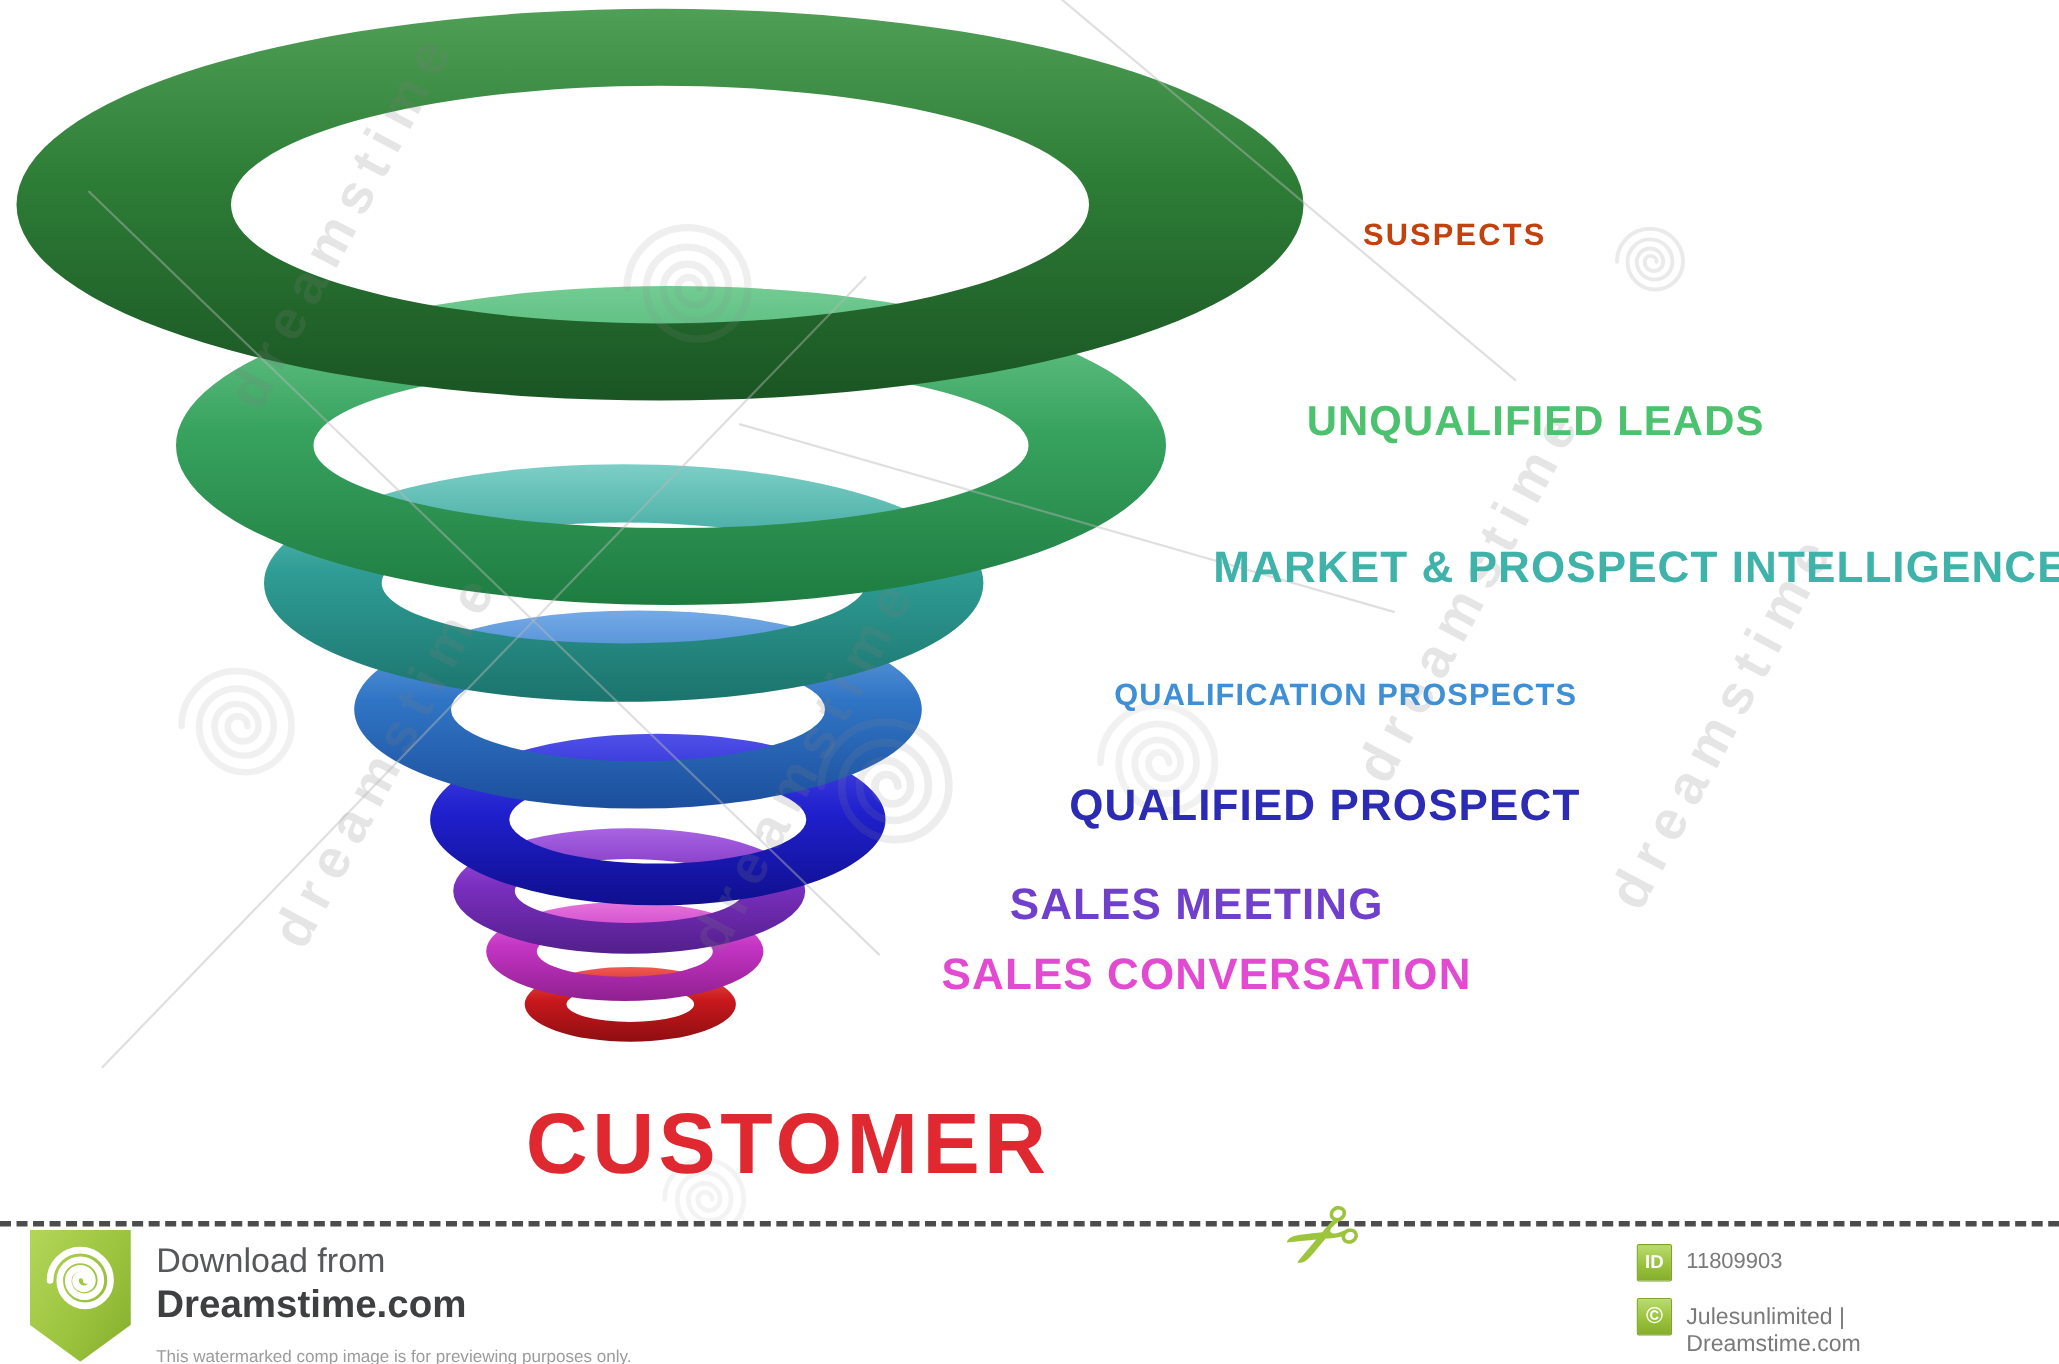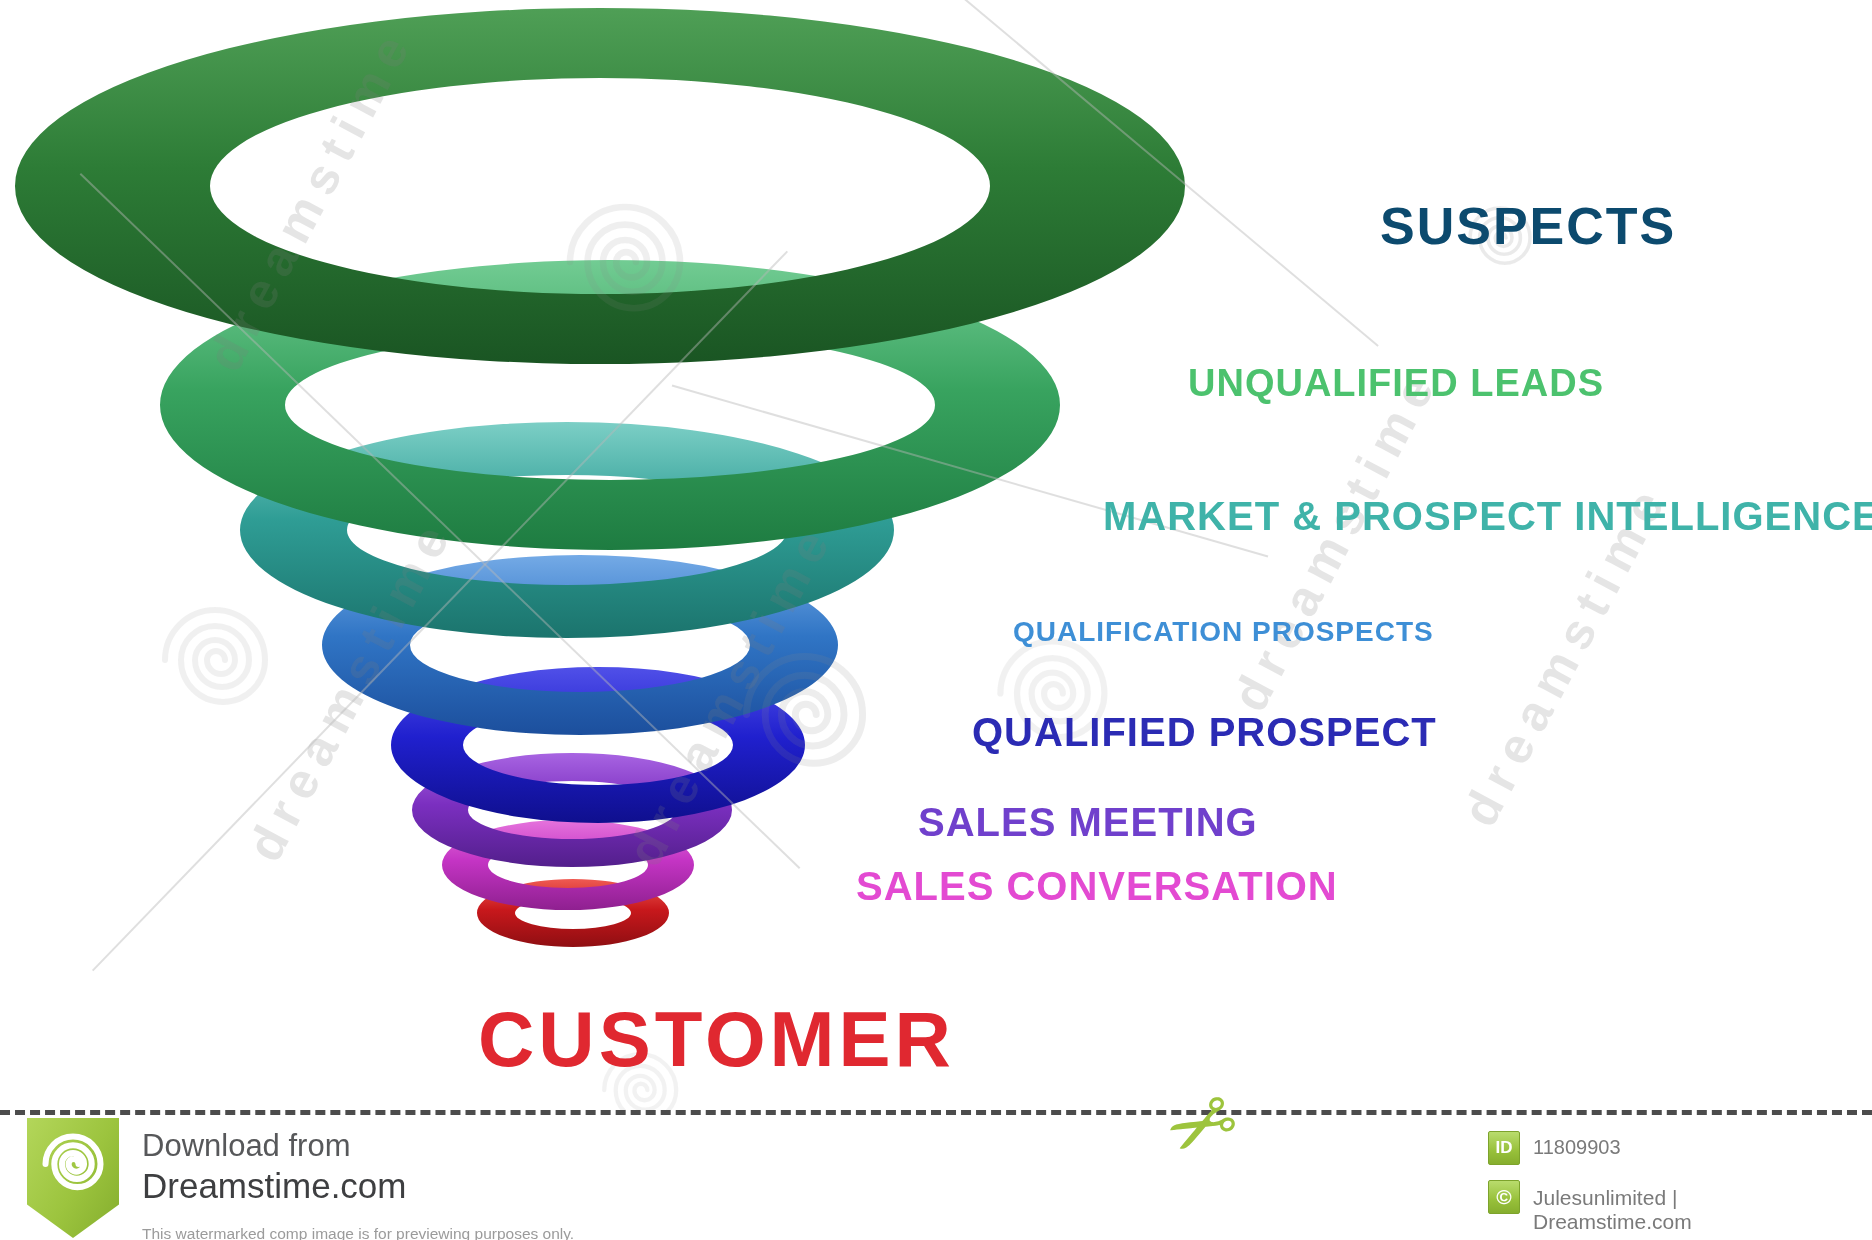--- a/index.html
+++ b/index.html
@@ -23,21 +23,21 @@
   .scissors-icon{position:absolute;left:1168px;top:1086px;z-index:6;
                  font-family:"DejaVu Sans", sans-serif;font-size:82px;color:#9dc43d;
                  transform:scaleX(-1) rotate(28deg);line-height:1;}
   
   .footer{position:absolute;left:0;top:1110px;width:1700px;height:130px;background:#fff;z-index:4;}
   .ribbon{position:absolute;left:27px;top:8px;width:92px;height:120px;
           background:linear-gradient(120deg,#b3d65a 0%,#9cc43e 55%,#84ad2d 100%);
           clip-path:polygon(0 0,100% 0,100% 72%,50% 100%,0 72%);}
   .ribbon svg{position:absolute;left:50%;top:38%;transform:translate(-50%,-50%);}
   .dl-from{position:absolute;left:142px;top:18px;font-size:31px;color:#57585a;}
-  .dl-site{position:absolute;left:142px;top:56px;font-size:35px;font-weight:normal;color:#3e3f41;}
+  .dl-site{position:absolute;left:142px;top:56px;font-size:35px;font-weight:bold;color:#3e3f41;}
   .dl-note{position:absolute;left:142px;top:98px;font-size:15.5px;color:#9b9b9b;margin-top:17px;}
   .badge{position:absolute;width:32px;height:34px;border-radius:2px;
          background:linear-gradient(180deg,#b9dc6d 0%,#97c03a 60%,#86ae2e 100%);
          border:1px solid #7da32c;color:#fff;font-weight:bold;text-align:center;
          box-sizing:border-box;}
   .badge-id{left:1488px;top:21px;font-size:17px;line-height:32px;}
   .badge-c{left:1488px;top:70px;font-size:21px;line-height:31px;}
   .id-text{position:absolute;left:1533px;top:26px;font-size:20px;color:#7a7a7a;}
   .credit-text{position:absolute;left:1533px;top:76px;font-size:21px;color:#7a7a7a;}
 </style>
@@ -123,21 +123,21 @@
       <svg class="wm-spiral" width="86.39999999999999" height="86.39999999999999" viewBox="-60 -60 120 120" style="left: 596.8px; top: 1046.8px; opacity: 0.1;">
         <path d="M -50 0 A 50 50 0 0 1 50 0 A 42 42 0 0 1 -34 0 A 34 34 0 0 1 34 0 A 27 27 0 0 1 -20 0 A 20 20 0 0 1 20 0 A 14 14 0 0 1 -8 0 A 9 9 0 0 1 10 0" fill="none" stroke="#8a8a8a" stroke-width="6" stroke-linecap="round"></path>
       </svg>
       <div class="wm-line" style="left: -60px; top: 520px; width: 1000px; transform: rotate(44deg);"></div>
       <div class="wm-line" style="left: -60px; top: 610px; width: 1000px; transform: rotate(-46deg);"></div>
       <div class="wm-line" style="left: 660px; top: 470px; width: 620px; transform: rotate(16deg);"></div>
       <div class="wm-line" style="left: 760px; top: 120px; width: 700px; transform: rotate(40deg);"></div>
     </div>
 
   <div id="labels">
-      <div class="funnel-label" style="left: 1380px; top: 200px; font-size: 52px; letter-spacing: 2px; color: #0c4a6e;">SUSPECTS</div>
+      <div class="funnel-label" style="left: 1239px; top: 200px; font-size: 28px; letter-spacing: 2px; color: #c2410c;">SUSPECTS</div>
       <div class="funnel-label" style="left: 1188px; top: 352px; font-size: 38px; letter-spacing: 1px; color: rgb(76, 194, 110); margin-top: 12px;">UNQUALIFIED LEADS</div>
       <div class="funnel-label" style="left: 1103px; top: 496px; font-size: 40px; letter-spacing: 1px; color: rgb(63, 179, 169);">MARKET &amp; PROSPECT INTELLIGENCE</div>
       <div class="funnel-label" style="left: 1013px; top: 618px; font-size: 28px; letter-spacing: 1px; color: rgb(62, 143, 214);">QUALIFICATION PROSPECTS</div>
       <div class="funnel-label" style="left: 972px; top: 712px; font-size: 40px; letter-spacing: 1px; color: rgb(43, 43, 180); text-align: right;">QUALIFIED PROSPECT</div>
       <div class="funnel-label" style="left: 918px; top: 802px; font-size: 40px; letter-spacing: 1px; color: rgb(112, 64, 204);">SALES MEETING</div>
       <div class="funnel-label" style="left: 856px; top: 866px; font-size: 40px; letter-spacing: 1px; color: rgb(227, 74, 210);">SALES CONVERSATION</div>
       <div class="funnel-label" style="left: 478px; top: 1000px; font-size: 78px; letter-spacing: 4px; color: rgb(224, 40, 48);">CUSTOMER</div>
     </div>
 
   <div class="cut-line"></div>

